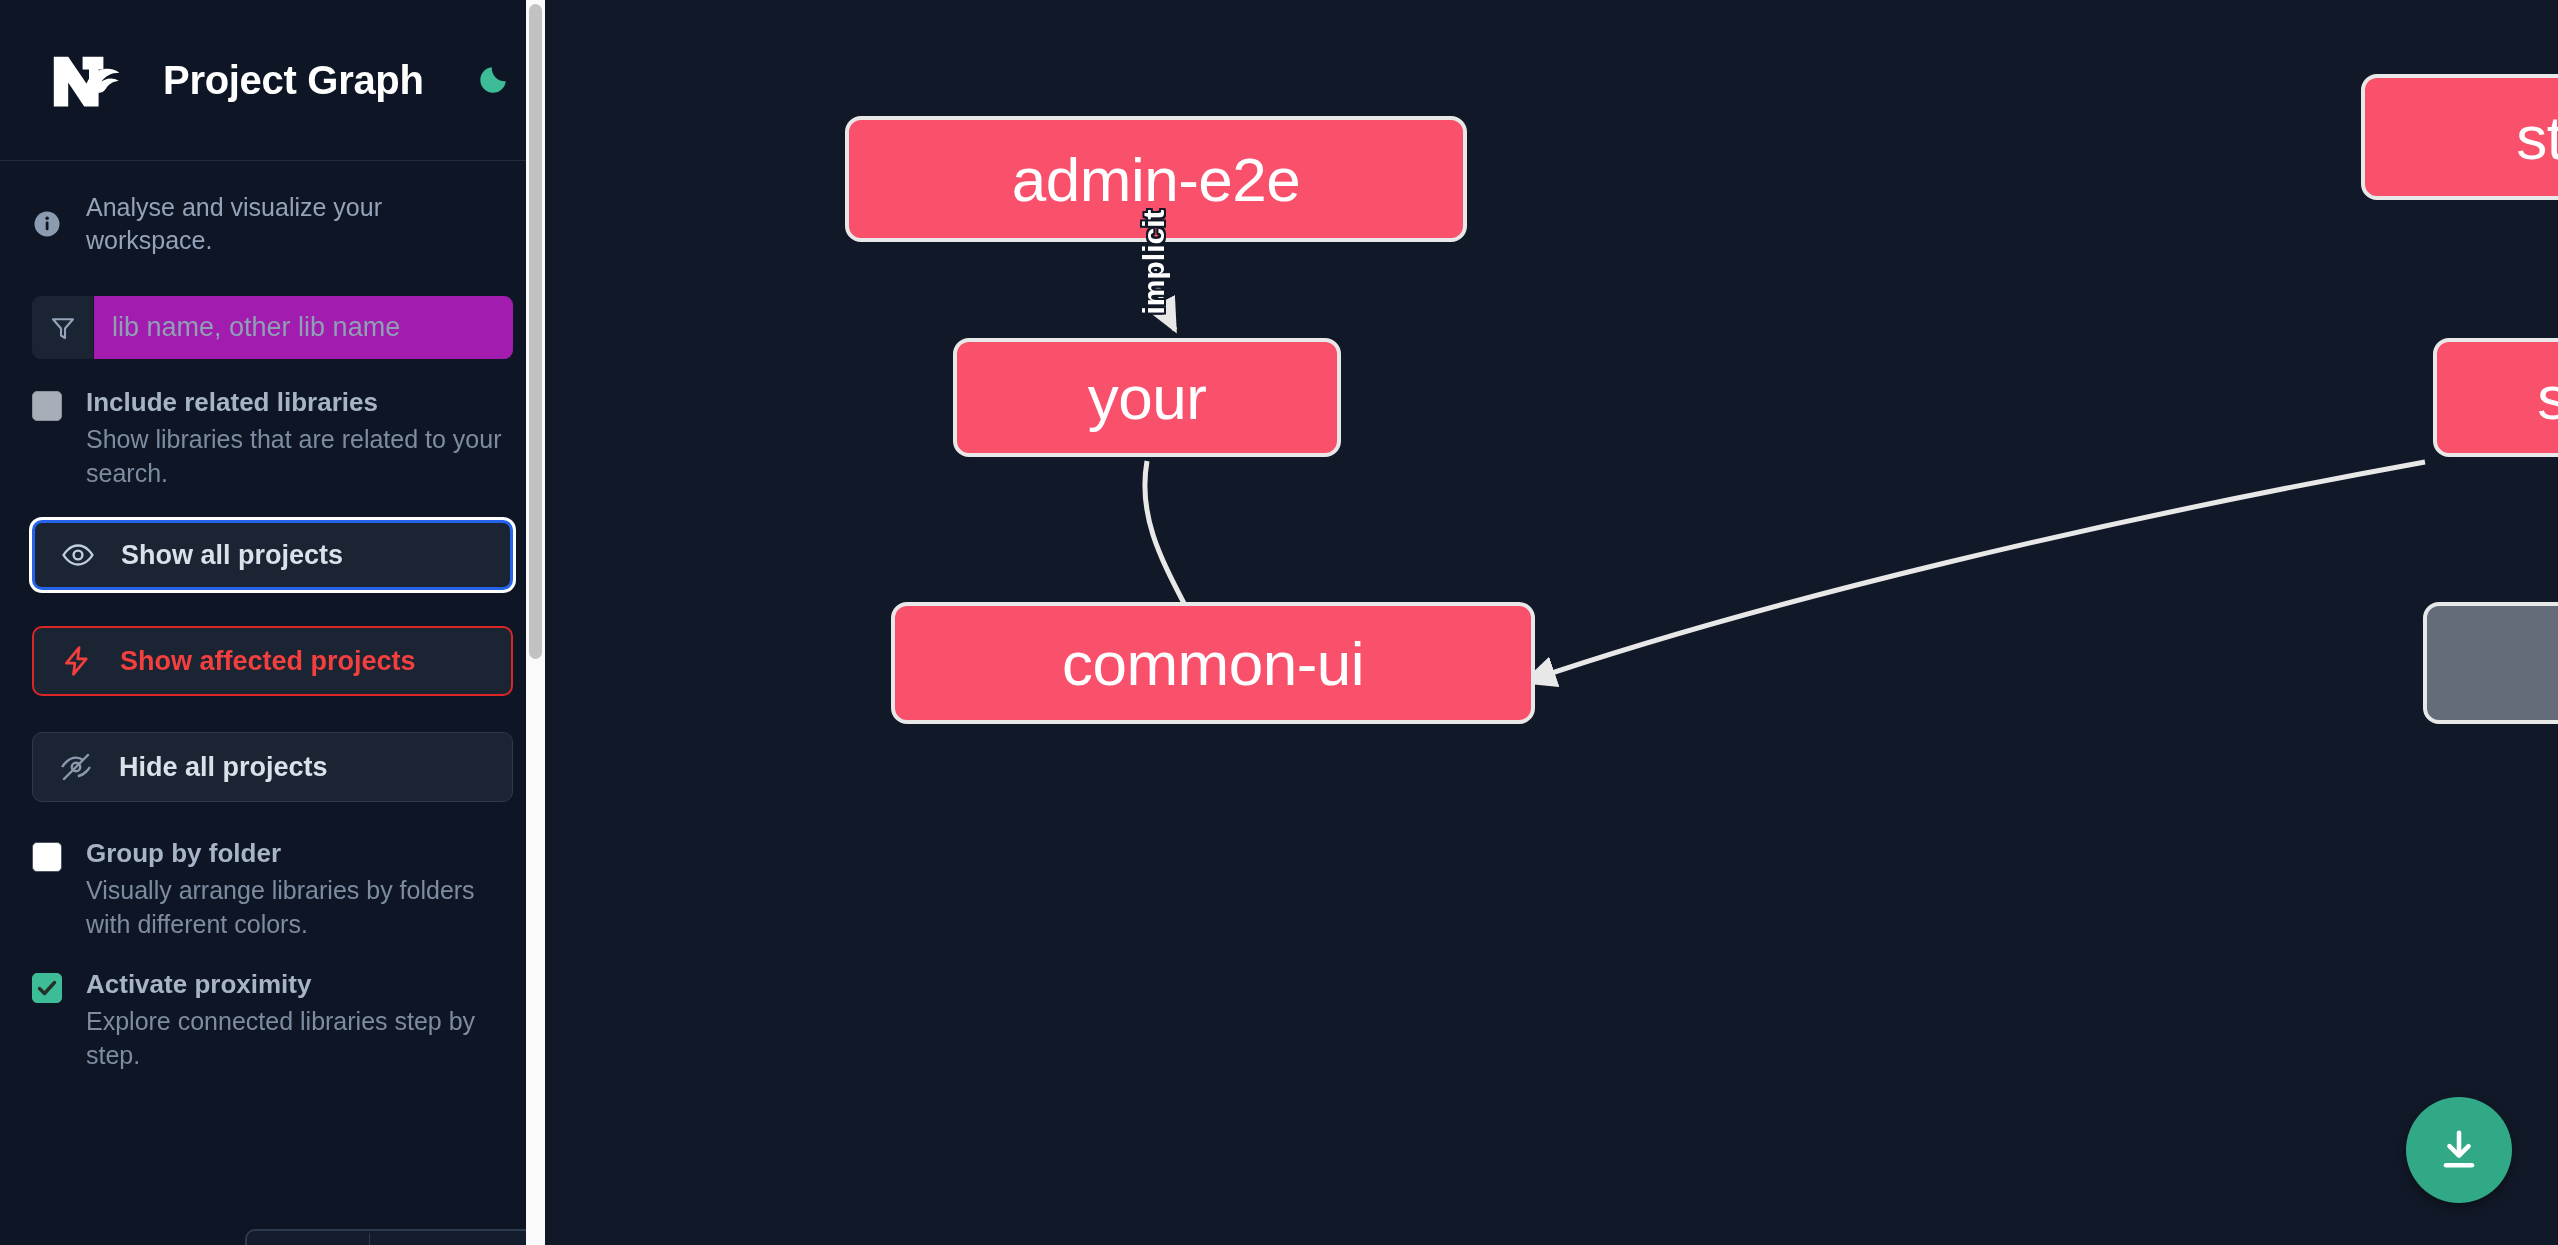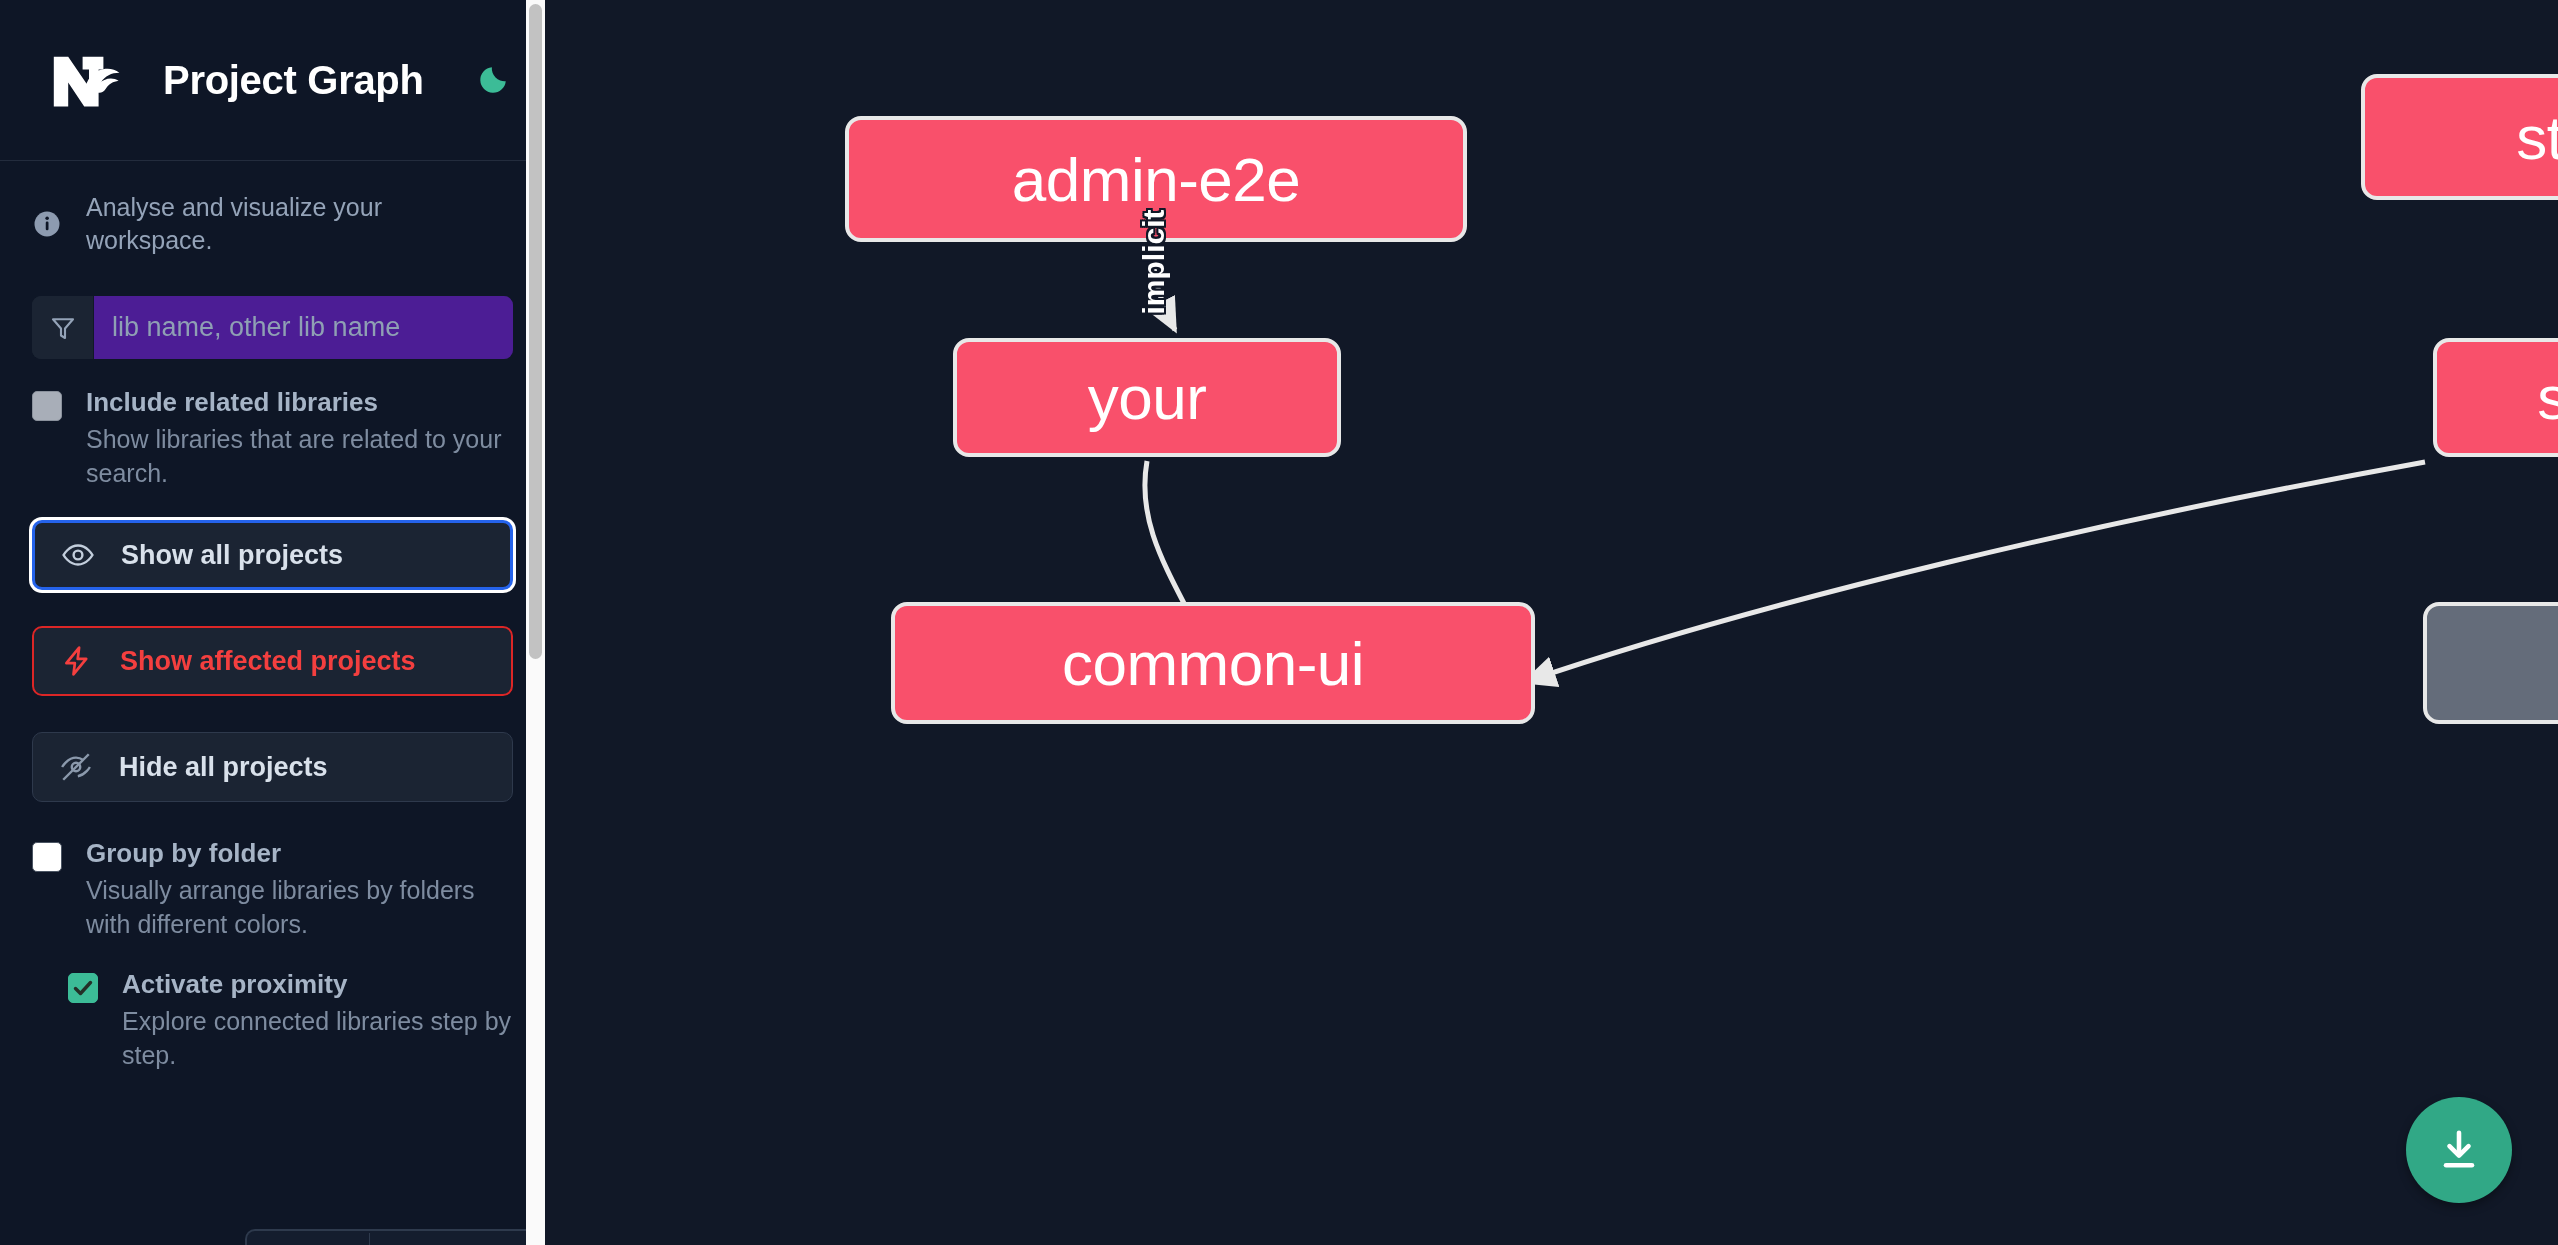--- a/index.html
+++ b/index.html
@@ -54,21 +54,21 @@
     overflow: hidden;
     background: #1B2433;
   }
   .filter-icon-box {
     width: 62px; display: flex; align-items: center; justify-content: center;
     background: #1B2433;
     border-right: 1px solid #111827;
   }
   .filter-input {
     flex: 1; border: none; outline: none;
-    background: #4c1d95;
+    background: #a21caf;
     color: #D6DEE8;
     font-size: 27px;
     font-family: "Liberation Sans", sans-serif;
     padding: 0 18px;
   }
   .filter-input::placeholder { color: #8FA0B4; }
 
   .check-block { padding: 26px 32px 0 32px; display: flex; gap: 24px; }
   .cb {
     flex: 0 0 30px; width: 30px; height: 30px; margin-top: 6px;
@@ -254,21 +254,21 @@
     </div>
 
     <div class="check-block" style="padding-top:34px;">
       <span class="cb white"></span>
       <span class="cb-body">
         <span class="cb-title">Group by folder</span>
         <div class="cb-desc">Visually arrange libraries by folders with different colors.</div>
       </span>
     </div>
 
-    <div class="check-block" style="padding-top:26px;margin-left:36px;">
+    <div class="check-block" style="padding-top:26px;">
       <span class="cb green">
         <svg viewBox="0 0 24 24" fill="none" stroke="#243028" stroke-width="3.4" stroke-linecap="round" stroke-linejoin="round">
           <path d="M4.5 12.5 9.5 17.5 19.5 6.5"></path>
         </svg>
       </span>
       <span class="cb-body">
         <span class="cb-title">Activate proximity</span>
         <div class="cb-desc">Explore connected libraries step by step.</div>
       </span>
     </div>

